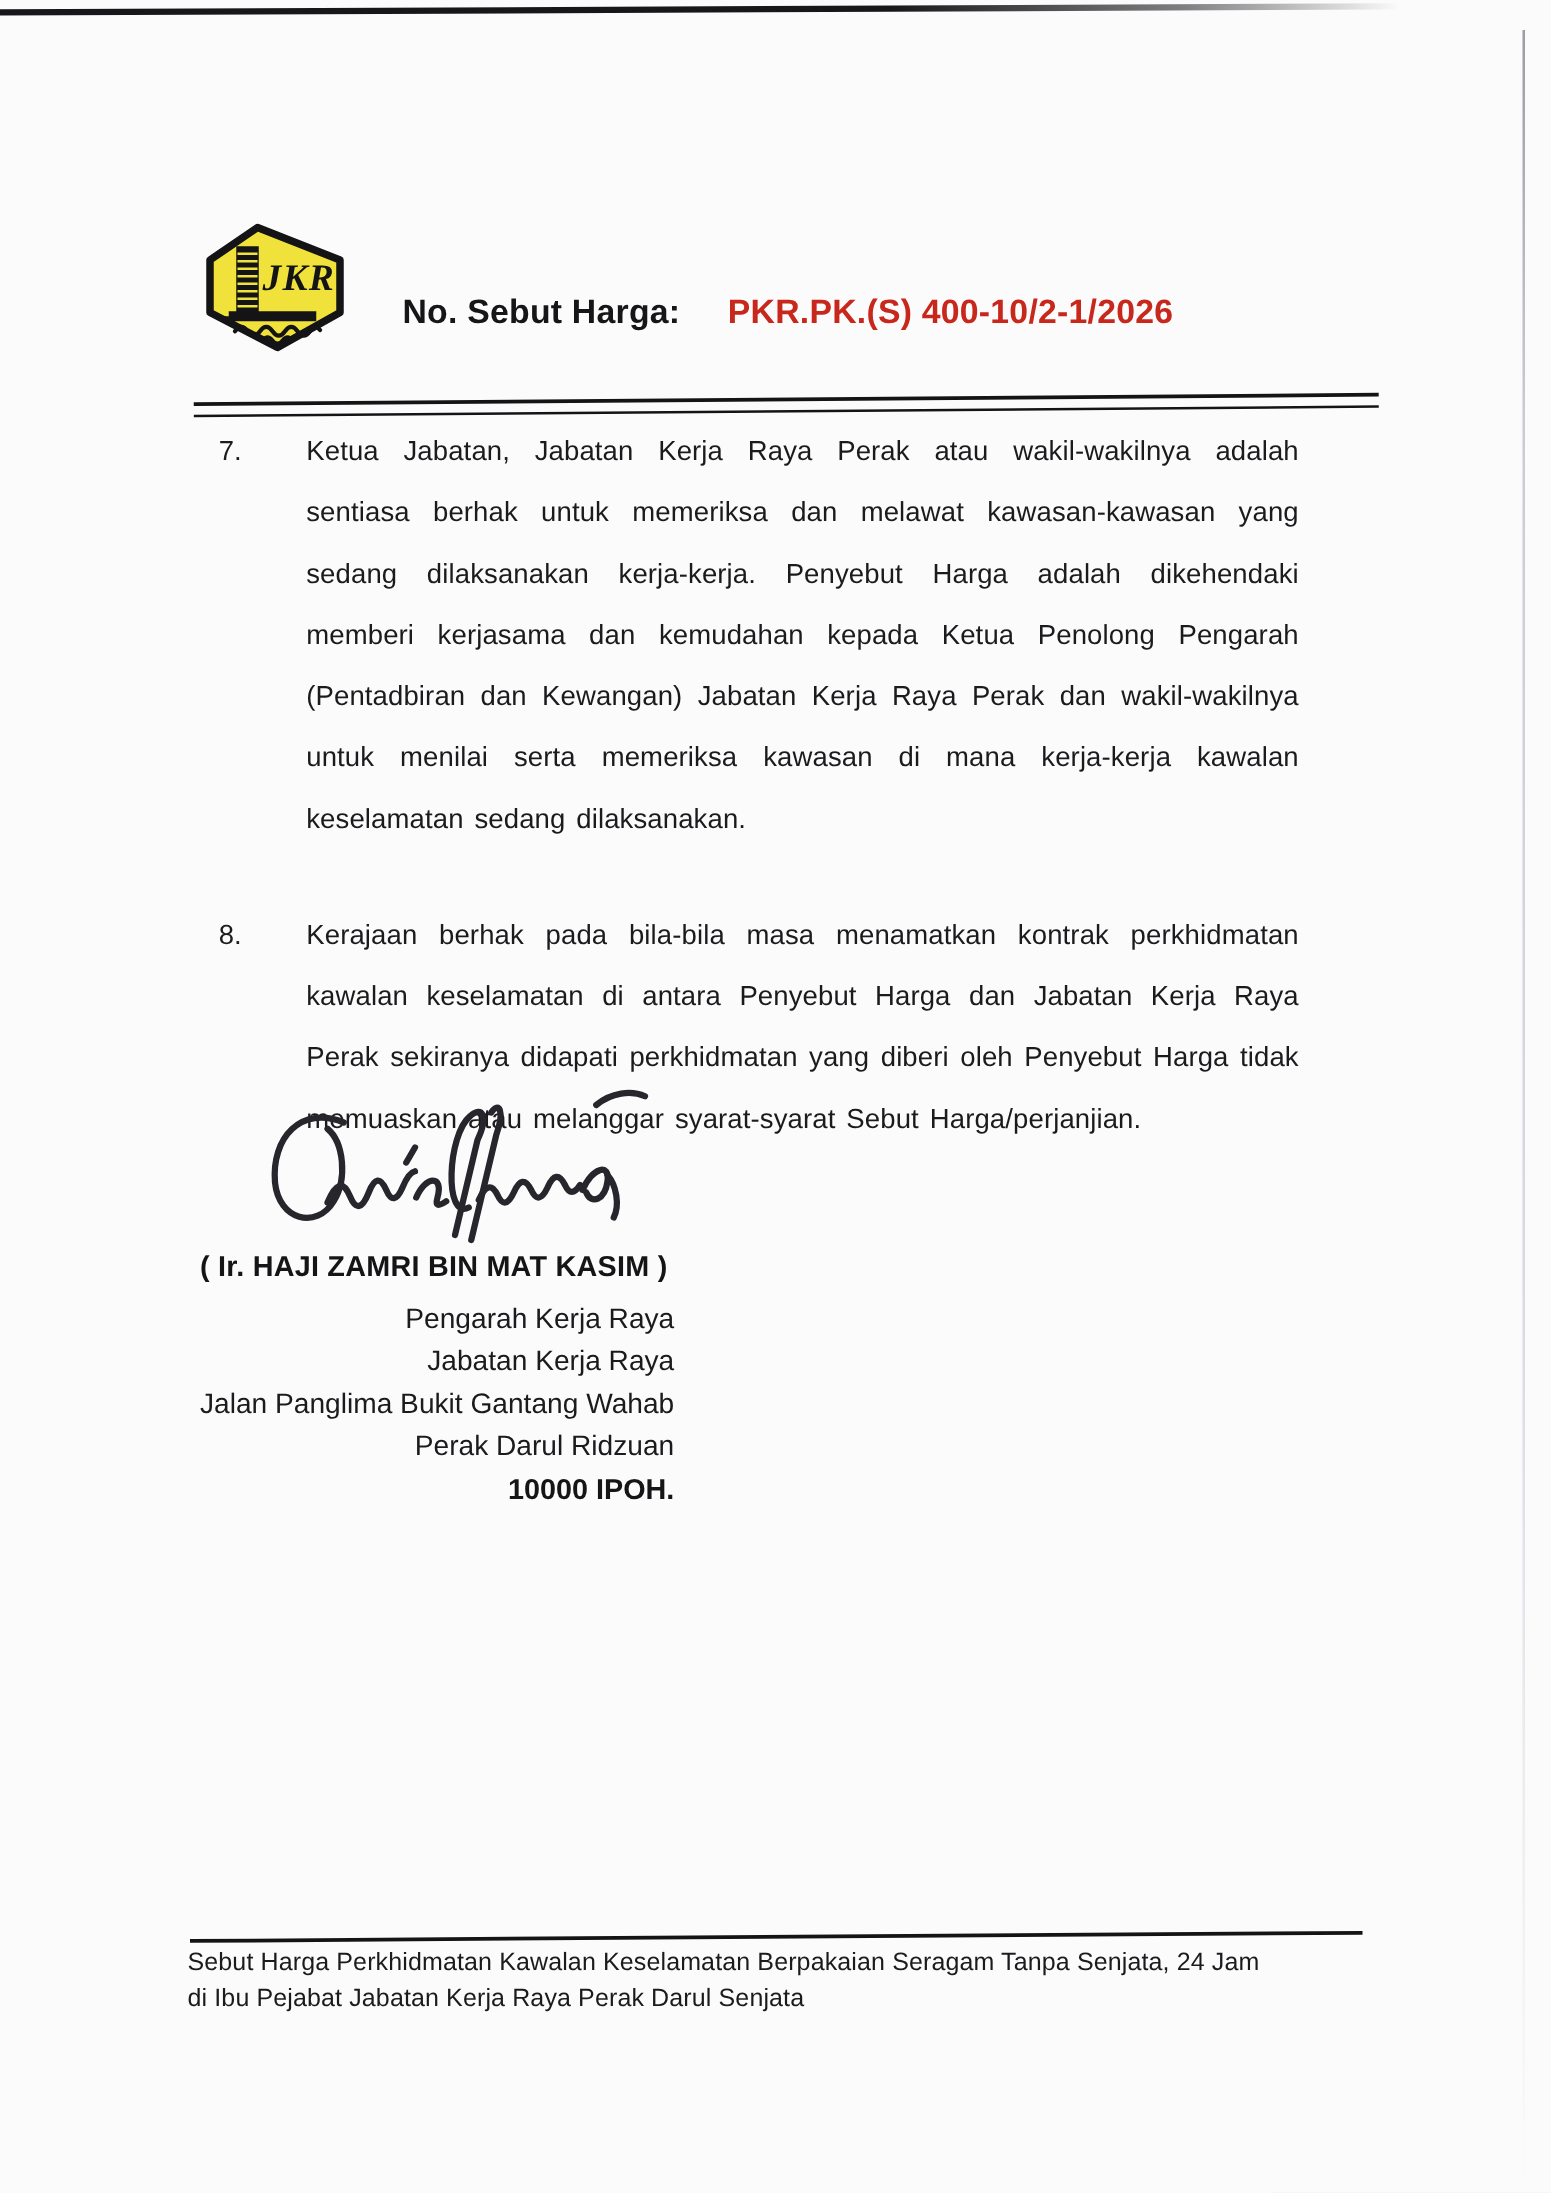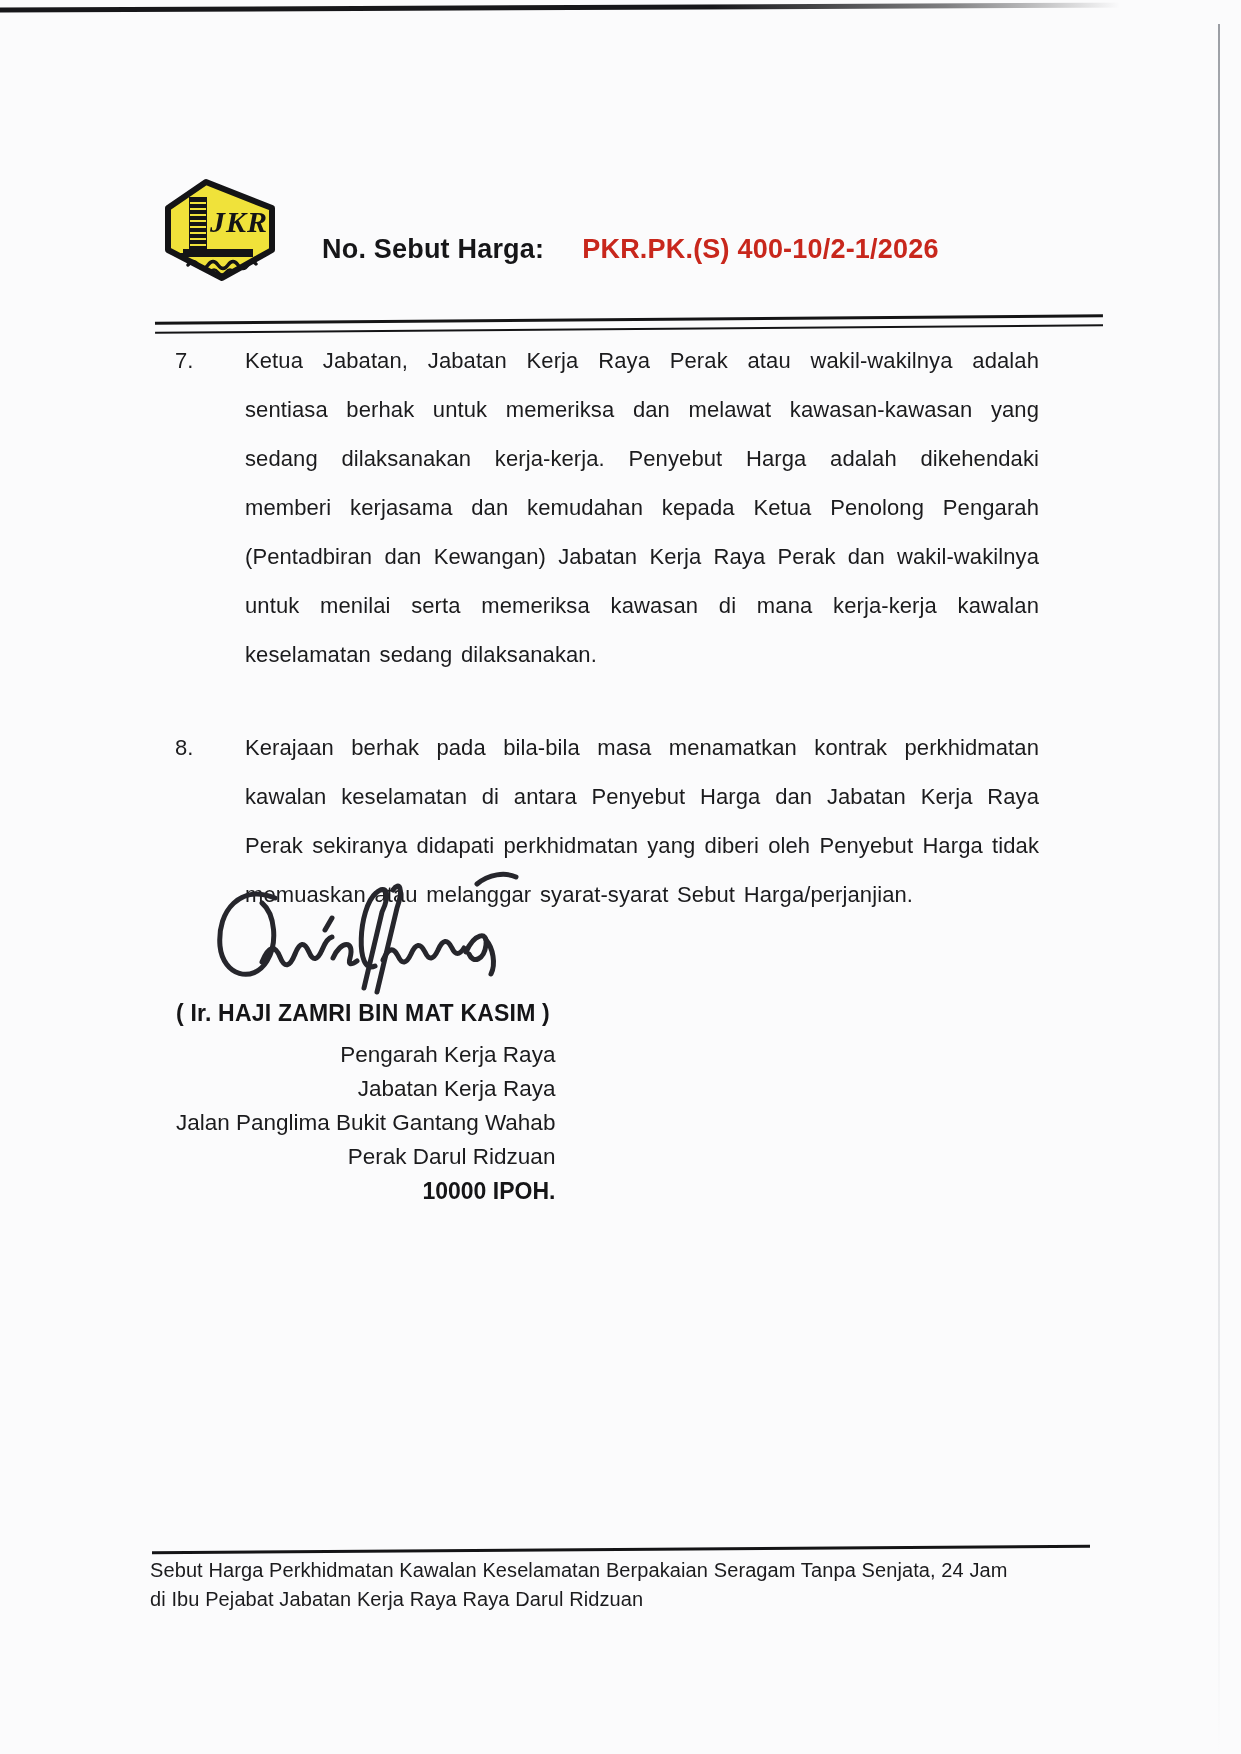--- a/index.html
+++ b/index.html
@@ -50,21 +50,21 @@
   }
   .clause-text{
     margin-left:70px;
     font-size:22px;line-height:49px;
     text-align:justify;word-spacing:2.5px;letter-spacing:.1px;
     color:#1b1b1d;
   }
   
   .signature{position:absolute;left:205px;top:868px;width:318px;height:128px;}
   
-  .signatory{position:absolute;left:176px;top:1000px;}
+  .signatory{position:absolute;left:160px;top:1000px;}
   .signatory-name{font-size:23px;font-weight:bold;letter-spacing:.2px;color:#151517;}
   .signatory-lines{margin-top:11px;font-size:22.5px;line-height:34px;color:#1b1b1d;text-align:right;}
   .signatory-city{font-size:23px;font-weight:bold;line-height:34px;color:#151517;}
   
   .footer-rule{
     position:absolute;left:152px;top:1548px;width:938px;height:3px;
     background:#141416;transform:rotate(-0.4deg);
   }
   .footer-text{
     position:absolute;left:150px;top:1556px;width:942px;
@@ -151,16 +151,16 @@
       <div>Jabatan Kerja Raya</div>
       <div>Jalan Panglima Bukit Gantang Wahab</div>
       <div>Perak Darul Ridzuan</div>
       <div class="signatory-city">10000 IPOH.</div>
     </div>
   </div>
 
   <div class="footer-rule"></div>
   <div class="footer-text">
     <div>Sebut Harga Perkhidmatan Kawalan Keselamatan Berpakaian Seragam Tanpa Senjata, 24 Jam</div>
-    <div>di Ibu Pejabat Jabatan Kerja Raya Raya Darul Ridzuan</div>
+    <div>di Ibu Pejabat Jabatan Kerja Raya Perak Darul Senjata</div>
   </div>
 
 </div>
 
 </body></html>

